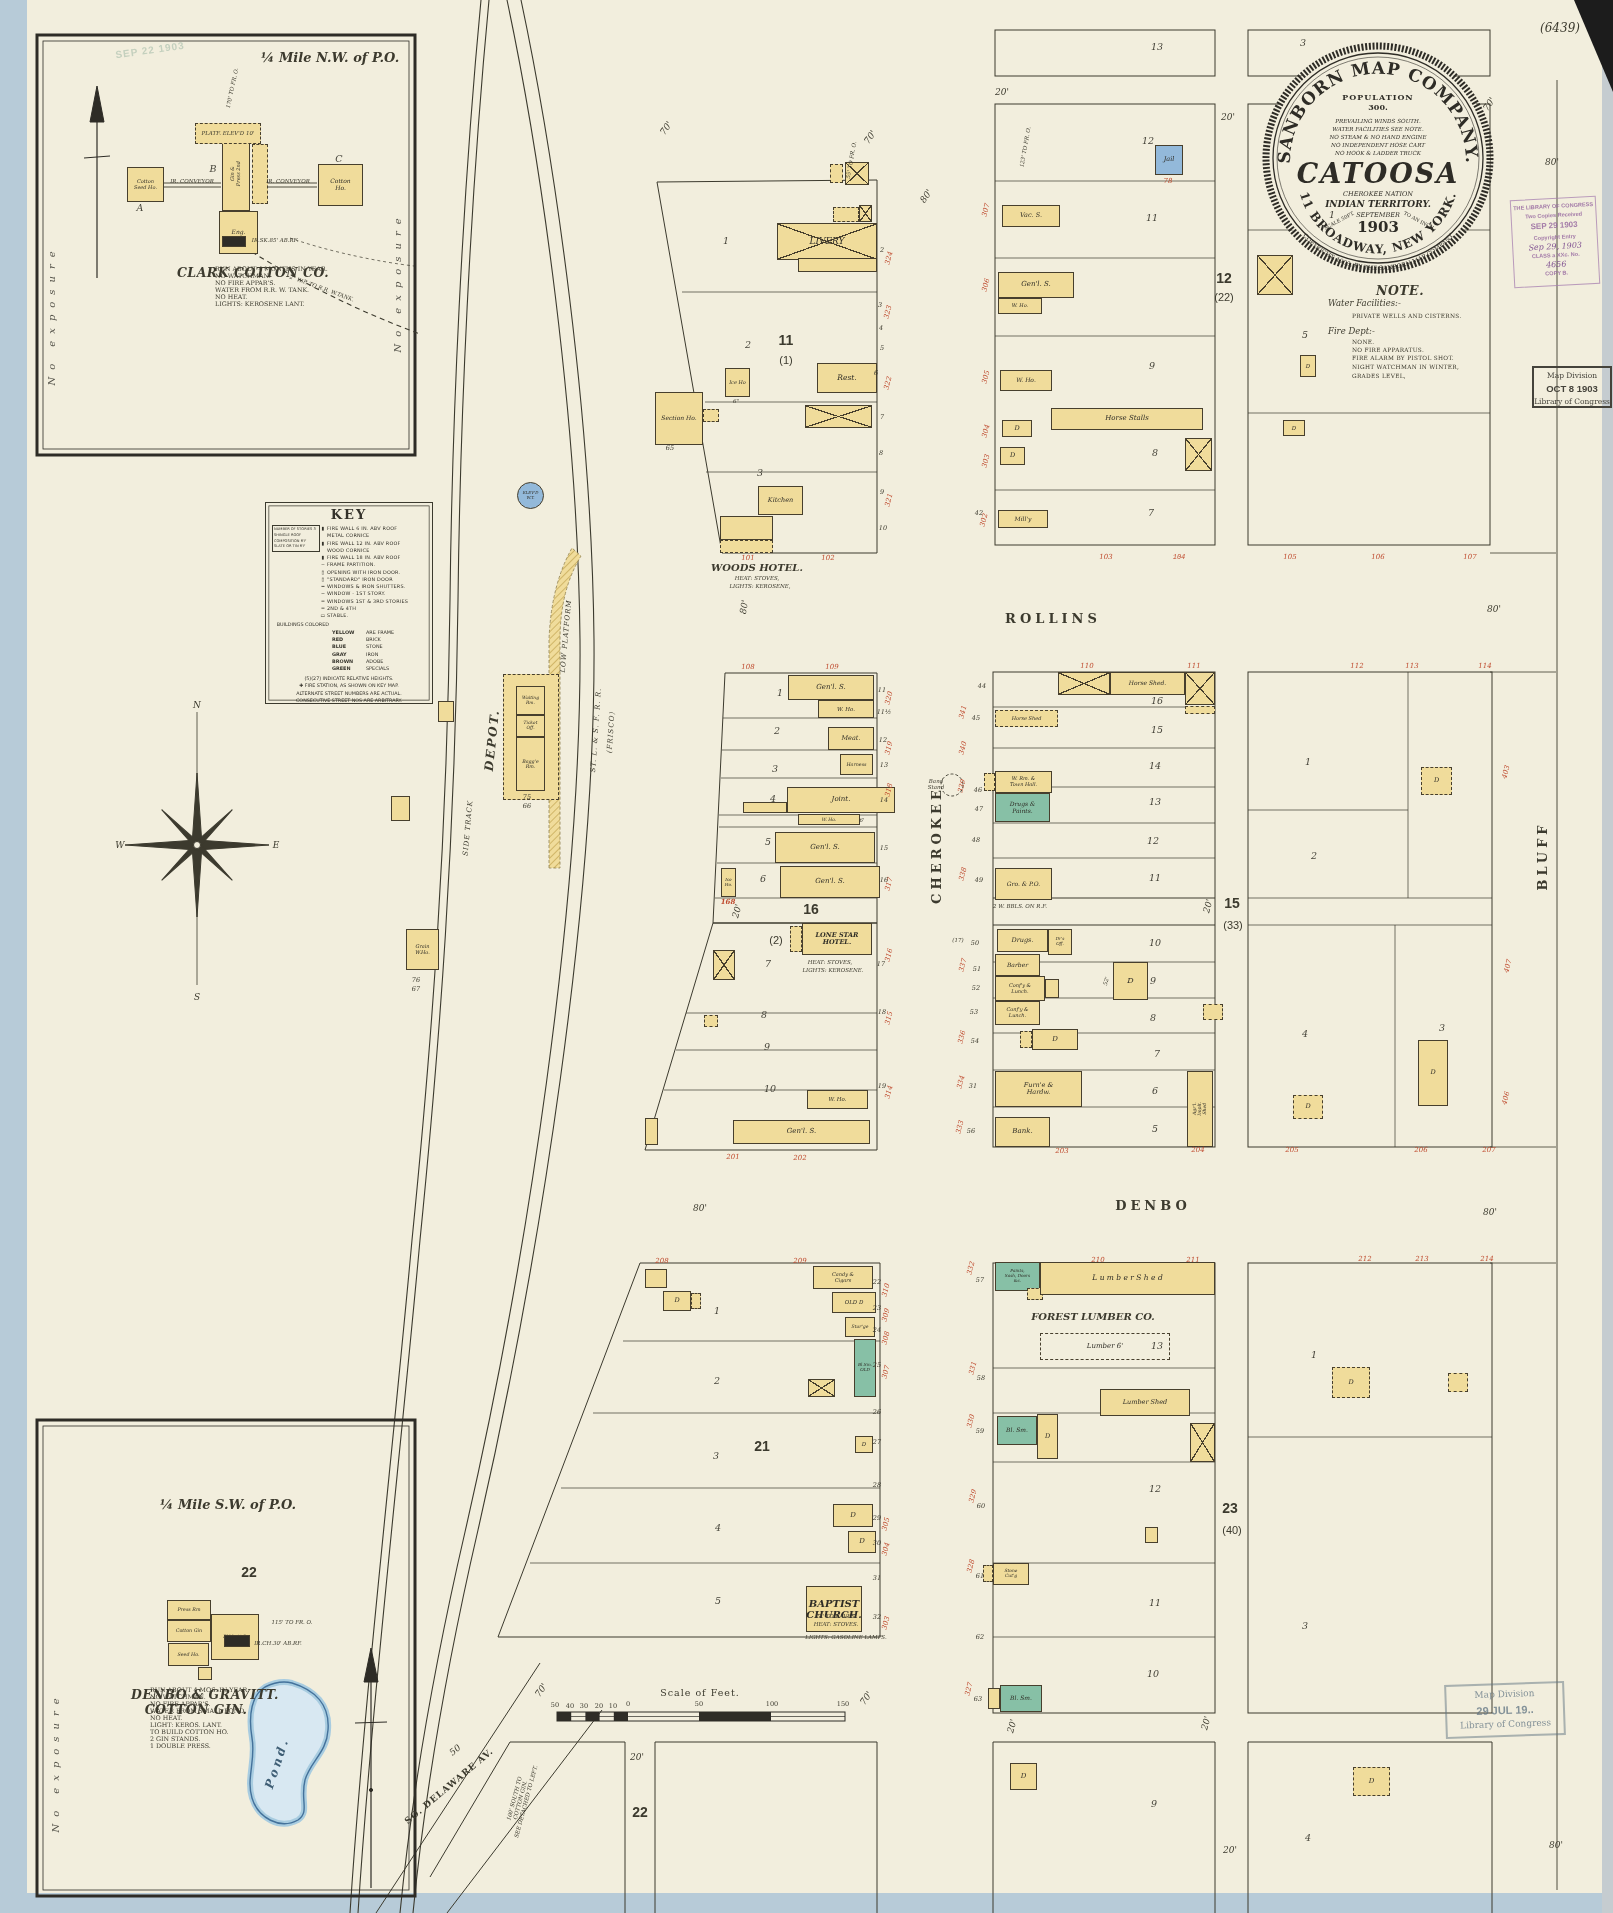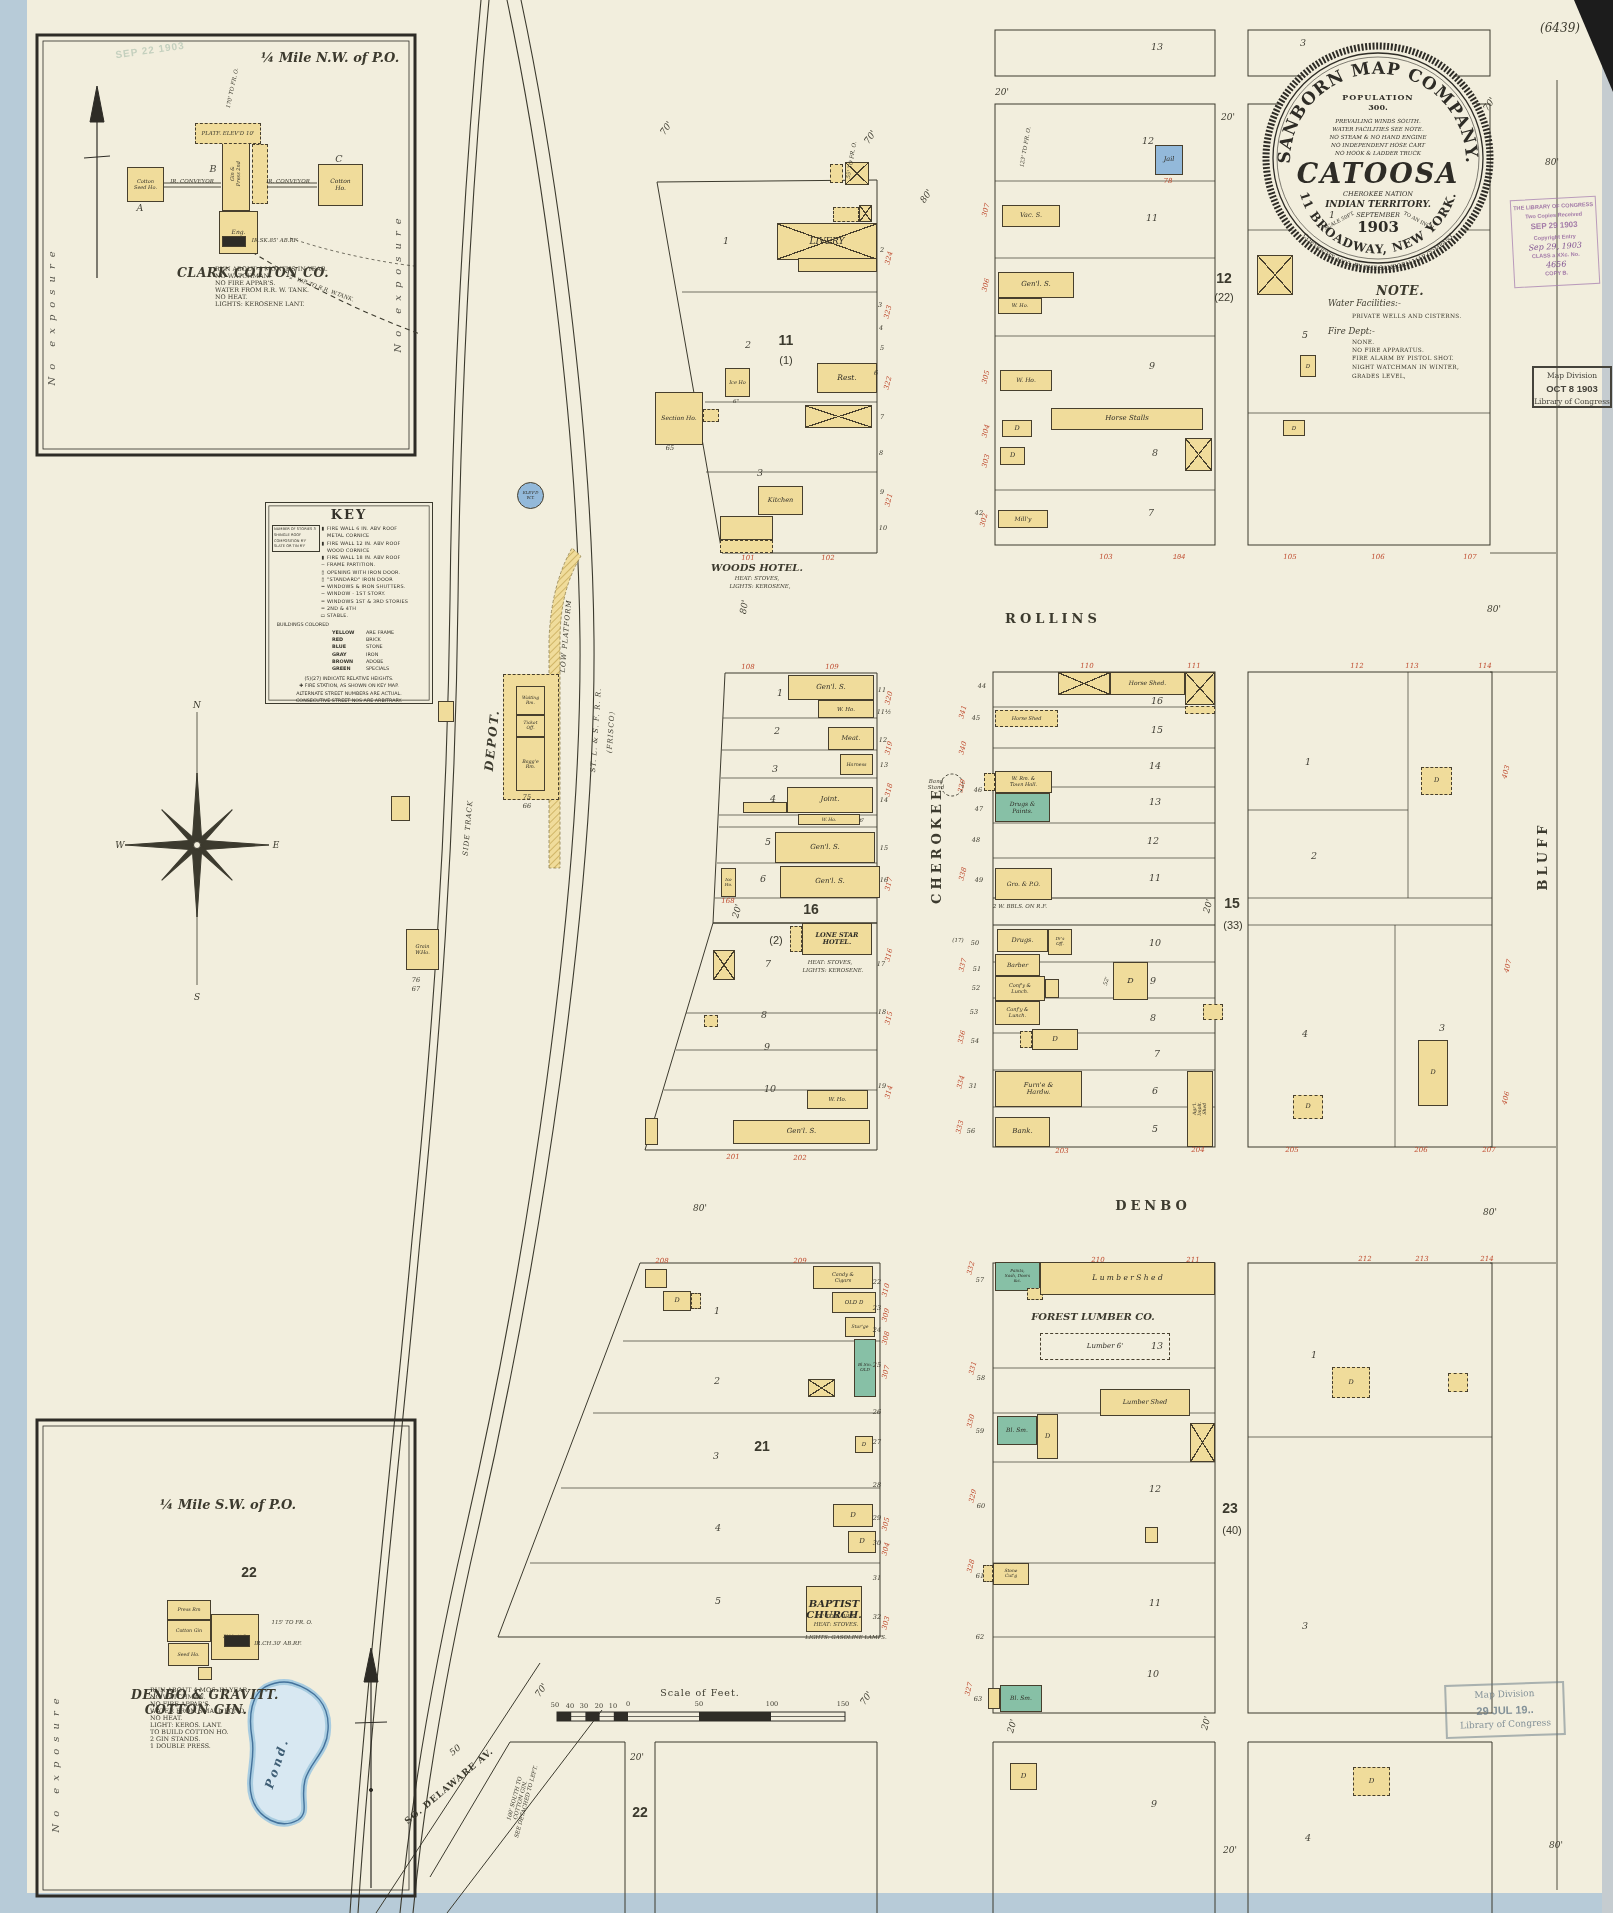--- a/index.html
+++ b/index.html
@@ -295,21 +295,21 @@
       </div>
       <div class="bldg c-y" style="left: 818px; top: 700px; width: 56px; height: 18px;">
         <span class="bl" style="font-size: 5.5px;">W. Ho.</span>
       </div>
       <div class="bldg c-y" style="left: 828px; top: 727px; width: 46px; height: 23px;">
         <span class="bl" style="font-size: 6.5px;">Meat.</span>
       </div>
       <div class="bldg c-y" style="left: 840px; top: 754px; width: 33px; height: 21px;">
         <span class="bl" style="font-size: 4.8px;">Harness</span>
       </div>
-      <div class="bldg c-y" style="left: 787px; top: 787px; width: 86px; height: 26px;">
+      <div class="bldg c-y" style="left: 787px; top: 787px; width: 108px; height: 26px;">
         <span class="bl" style="font-size: 7px;">Joint.</span>
       </div>
       <div class="bldg c-y" style="left: 743px; top: 802px; width: 44px; height: 11px;"></div>
       <div class="bldg c-y" style="left: 798px; top: 814px; width: 62px; height: 11px;">
         <span class="bl" style="font-size: 4.5px;">W. Ho.</span>
       </div>
       <div class="bldg c-y" style="left: 775px; top: 832px; width: 100px; height: 31px;">
         <span class="bl" style="font-size: 7px;">Gen'l. S.</span>
       </div>
       <div class="bldg c-y" style="left: 780px; top: 866px; width: 100px; height: 32px;">
@@ -723,21 +723,21 @@
       <div class="lbl rd" style="left: 1421px; top: 1150px; transform: translate(-50%, -50%) rotate(0deg);">206</div>
       <div class="lbl rd" style="left: 1489px; top: 1150px; transform: translate(-50%, -50%) rotate(0deg);">207</div>
       <div class="lbl rd" style="left: 662px; top: 1261px; transform: translate(-50%, -50%) rotate(0deg);">208</div>
       <div class="lbl rd" style="left: 800px; top: 1261px; transform: translate(-50%, -50%) rotate(0deg);">209</div>
       <div class="lbl rd" style="left: 1098px; top: 1260px; transform: translate(-50%, -50%) rotate(0deg);">210</div>
       <div class="lbl rd" style="left: 1193px; top: 1260px; transform: translate(-50%, -50%) rotate(0deg);">211</div>
       <div class="lbl rd" style="left: 1365px; top: 1259px; transform: translate(-50%, -50%) rotate(0deg);">212</div>
       <div class="lbl rd" style="left: 1422px; top: 1259px; transform: translate(-50%, -50%) rotate(0deg);">213</div>
       <div class="lbl rd" style="left: 1487px; top: 1259px; transform: translate(-50%, -50%) rotate(0deg);">214</div>
       <div class="lbl rd" style="left: 1168px; top: 181px; transform: translate(-50%, -50%) rotate(0deg);">78</div>
-      <div class="lbl rd" style="left: 728px; top: 901px; transform: translate(-50%, -50%) rotate(0deg);">168</div>
+      <div class="lbl rd" style="left: 728px; top: 901px; transform: translate(-50%, -50%) rotate(0deg); font-weight: bold;">168</div>
       <div class="lbl rd" style="left: 889px; top: 258px; transform: translate(-50%, -50%) rotate(-75deg);">324</div>
       <div class="lbl rd" style="left: 888px; top: 312px; transform: translate(-50%, -50%) rotate(-75deg);">323</div>
       <div class="lbl rd" style="left: 888px; top: 383px; transform: translate(-50%, -50%) rotate(-75deg);">322</div>
       <div class="lbl rd" style="left: 889px; top: 500px; transform: translate(-50%, -50%) rotate(-75deg);">321</div>
       <div class="lbl rd" style="left: 986px; top: 210px; transform: translate(-50%, -50%) rotate(-75deg);">307</div>
       <div class="lbl rd" style="left: 986px; top: 285px; transform: translate(-50%, -50%) rotate(-75deg);">306</div>
       <div class="lbl rd" style="left: 986px; top: 377px; transform: translate(-50%, -50%) rotate(-75deg);">305</div>
       <div class="lbl rd" style="left: 986px; top: 431px; transform: translate(-50%, -50%) rotate(-75deg);">304</div>
       <div class="lbl rd" style="left: 986px; top: 461px; transform: translate(-50%, -50%) rotate(-75deg);">303</div>
       <div class="lbl rd" style="left: 984px; top: 520px; transform: translate(-50%, -50%) rotate(-75deg);">302</div>

